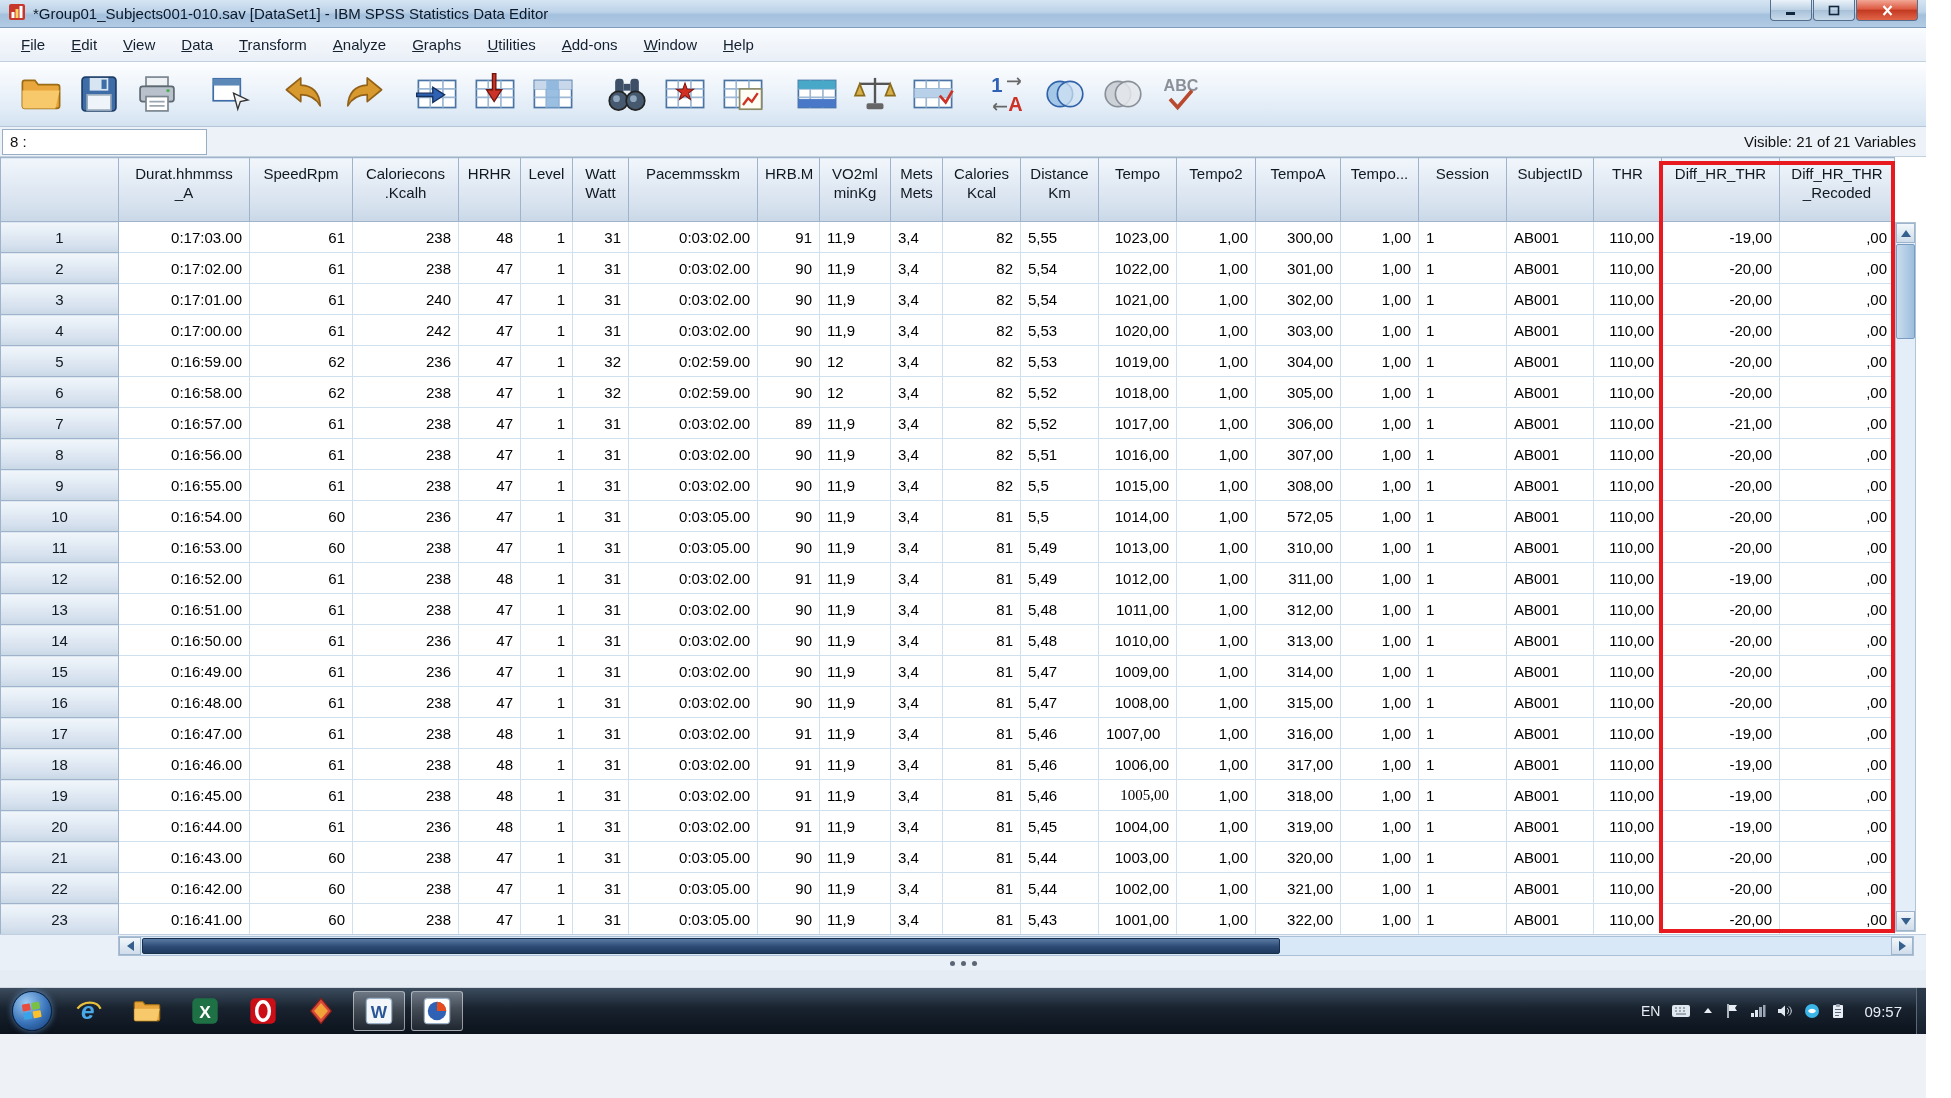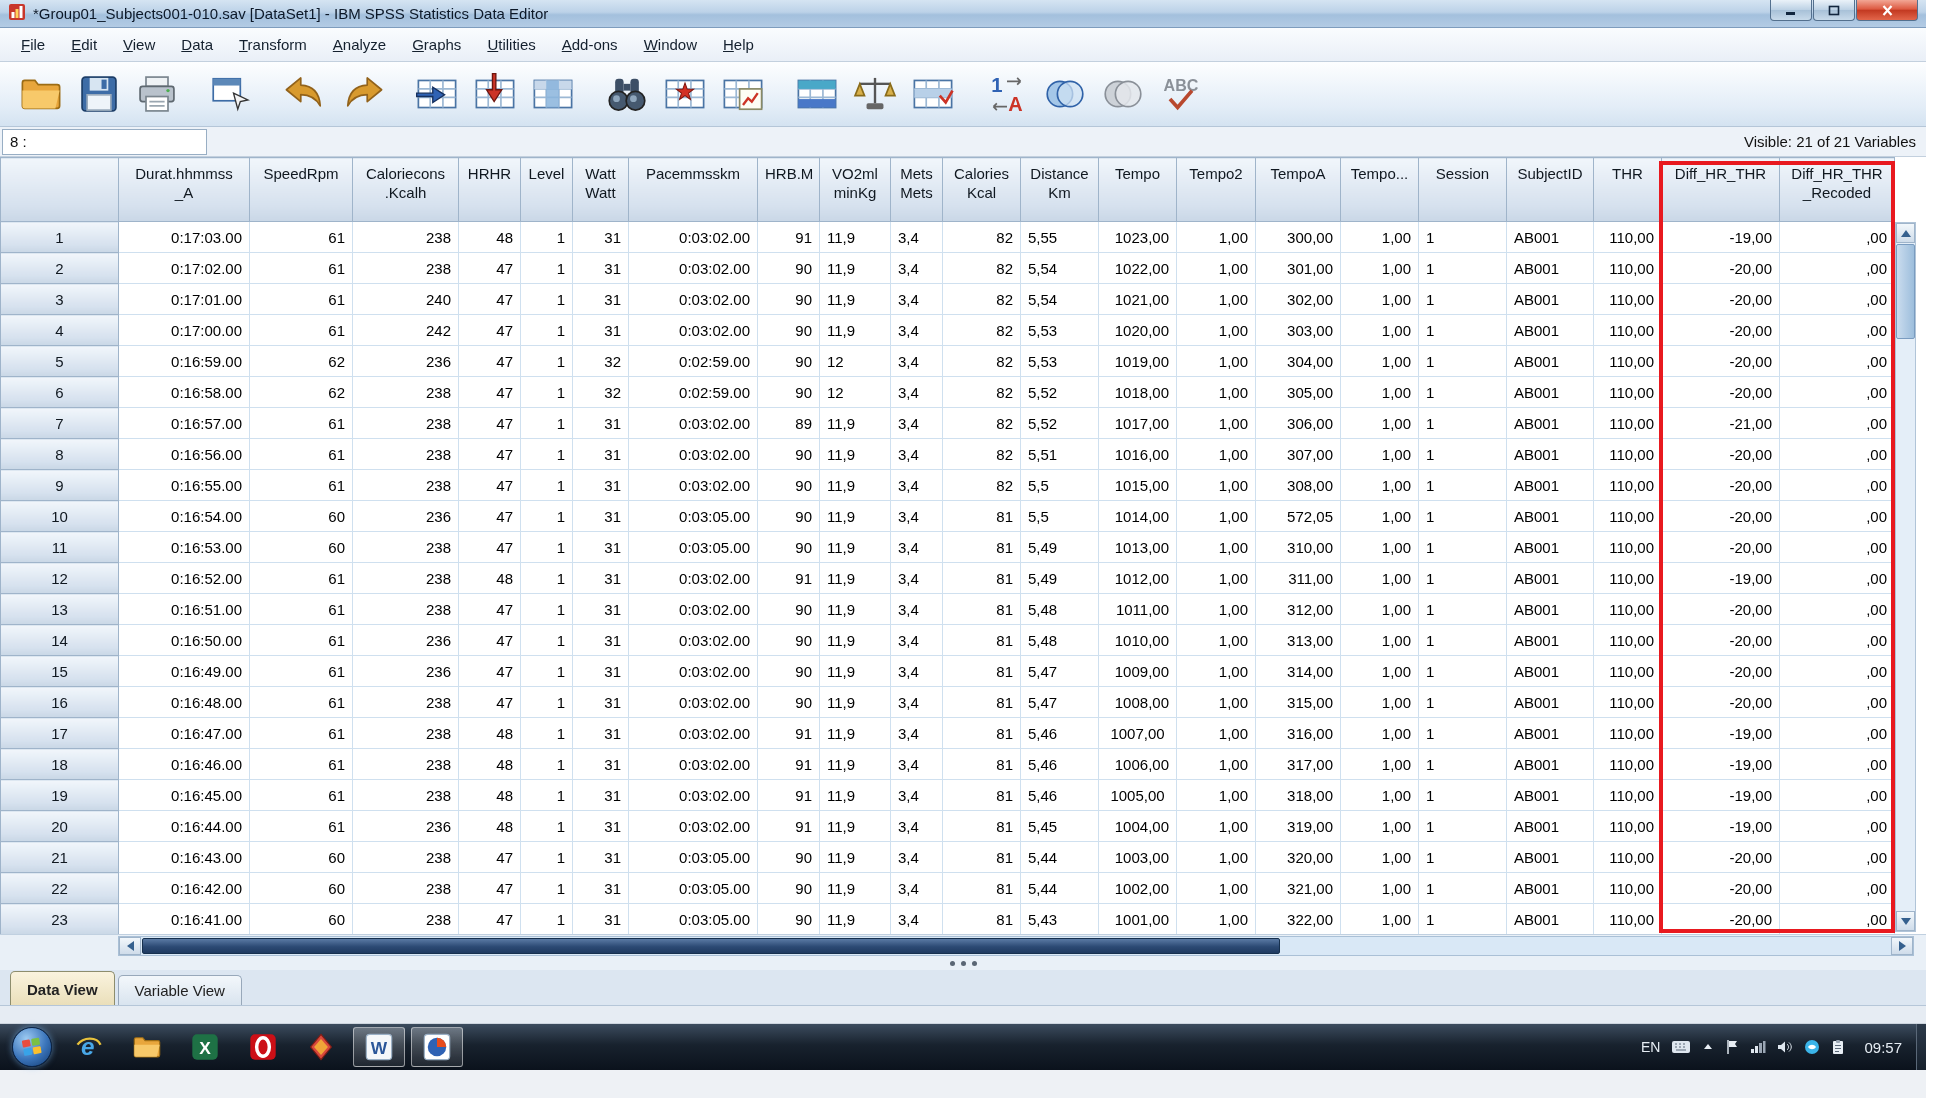--- a/index.html
+++ b/index.html
@@ -801,21 +801,21 @@
             <td style="text-align: right;">238</td>
             <td style="text-align: right;">48</td>
             <td style="text-align: right;">1</td>
             <td style="text-align: right;">31</td>
             <td style="text-align: right;">0:03:02.00</td>
             <td style="text-align: right;">91</td>
             <td style="text-align: left;">11,9</td>
             <td style="text-align: left;">3,4</td>
             <td style="text-align: right;">81</td>
             <td style="text-align: left;">5,46</td>
-            <td style="text-align: center;">1007,00</td>
+            <td style="text-align: left;">1007,00</td>
             <td style="text-align: right;">1,00</td>
             <td style="text-align: right;">316,00</td>
             <td style="text-align: right;">1,00</td>
             <td style="text-align: left;">1</td>
             <td style="text-align: left;">AB001</td>
             <td style="text-align: right;">110,00</td>
             <td style="text-align: right;">-19,00</td>
             <td style="text-align: right;">,00</td>
           </tr>
           <tr>
@@ -849,21 +849,21 @@
             <td style="text-align: right;">238</td>
             <td style="text-align: right;">48</td>
             <td style="text-align: right;">1</td>
             <td style="text-align: right;">31</td>
             <td style="text-align: right;">0:03:02.00</td>
             <td style="text-align: right;">91</td>
             <td style="text-align: left;">11,9</td>
             <td style="text-align: left;">3,4</td>
             <td style="text-align: right;">81</td>
             <td style="text-align: left;">5,46</td>
-            <td style="text-align: center;">1005,00</td>
+            <td style="text-align: right; font-family: Liberation Serif, serif;">1005,00</td>
             <td style="text-align: right;">1,00</td>
             <td style="text-align: right;">318,00</td>
             <td style="text-align: right;">1,00</td>
             <td style="text-align: left;">1</td>
             <td style="text-align: left;">AB001</td>
             <td style="text-align: right;">110,00</td>
             <td style="text-align: right;">-19,00</td>
             <td style="text-align: right;">,00</td>
           </tr>
           <tr>
@@ -986,24 +986,20 @@
       <div class="hs-btn">
           <div class="tri-right"></div>
         </div>
     </div>
   </div>
 
   <div class="splitband">
     <div class="split-dots"></div>
   </div>
 
-  <div class="tabbar">
-      <div class="tab active">Data View</div>
-      <div class="tab">Variable View</div>
-    </div>
 
   <div class="gapband"></div>
 
 
   <div class="taskbar">
     <div class="start-orb">
       <svg width="22" height="22" viewBox="0 0 22 22">
           <g transform="rotate(-10 11 11)">
             <rect x="2" y="3" width="8" height="7" rx="1" fill="#e84c3d"></rect>
             <rect x="11.5" y="3" width="8" height="7" rx="1" fill="#7ac143"></rect>

